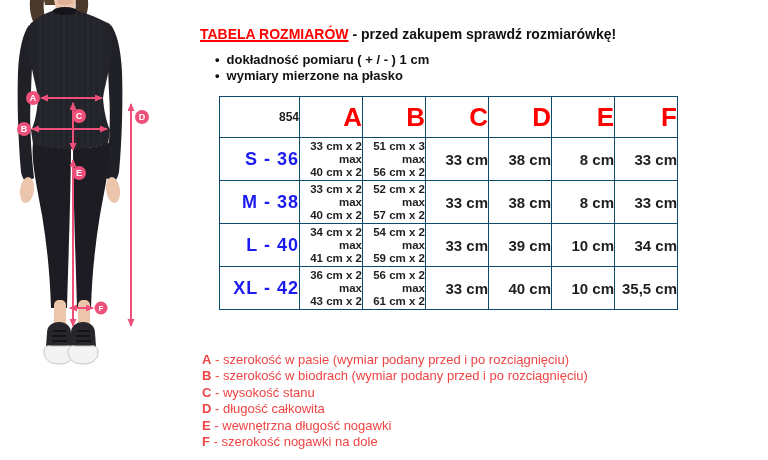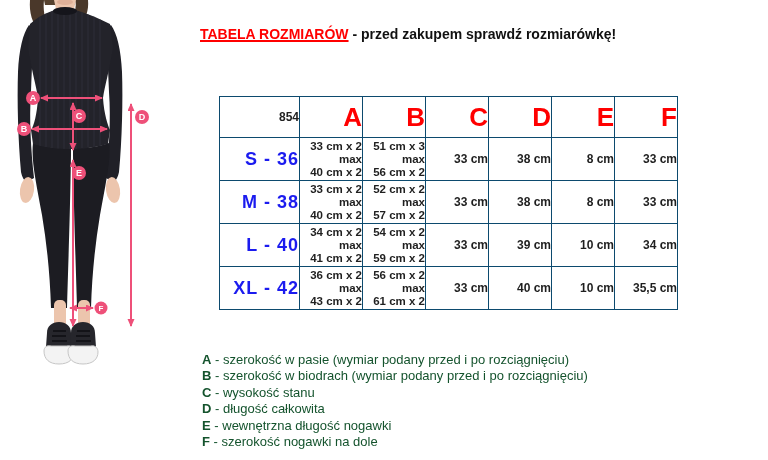--- a/index.html
+++ b/index.html
@@ -19,26 +19,26 @@
   .bullet-row::before{content:"•";margin-right:7px;}
 
   
   .size-table{position:absolute;left:219px;top:96px;border-collapse:collapse;table-layout:fixed;}
   .size-table td{border:1px solid #0c4a6e;text-align:right;vertical-align:middle;padding:0;}
   .size-table tr.head td{height:40px;}
   .size-table tr.body td{height:42px;}
   .cell-model{font-size:12px;font-weight:bold;color:#222;}
   .cell-letter{font-size:26px;font-weight:bold;color:#ff0000;}
   .cell-size{font-size:18px;font-weight:bold;color:#1b1bef;letter-spacing:1px;}
-  .cell-val{font-size:12px;font-weight:bold;color:#1f1f1f;}
+  .cell-val{font-size:15px;font-weight:bold;color:#1f1f1f;}
   .cell-multi span{display:block;font-size:11.5px;font-weight:bold;line-height:13px;color:#1f1f1f;}
 
   
   .legend-block{position:absolute;left:202px;top:352px;}
-  .legend-row{font-size:13px;line-height:16.4px;color:#14532d;white-space:nowrap;}
+  .legend-row{font-size:13px;line-height:16.4px;color:#ef4444;white-space:nowrap;}
   .legend-row b{font-weight:bold;}
 
   .marker-letter{font-family:"Liberation Sans",sans-serif;font-weight:bold;font-size:9px;fill:#ffffff;}
   .marker-letter.small{font-size:8px;}
 </style>
 </head>
 <body>
 
 <div class="page">
 
@@ -122,20 +122,24 @@
         <circle cx="101" cy="308" r="6.5" fill="#ee5079"></circle>
         <text class="marker-letter small" x="101" y="311" text-anchor="middle">F</text>
       </g>
     </svg>
   </div>
 
   <div class="header-block">
     <div class="title-line">
       <span class="title-red">TABELA ROZMIARÓW</span><span class="title-rest"> - przed zakupem sprawdź rozmiarówkę!</span>
     </div>
+    <div class="bullet-list">
+      <div class="bullet-row">dokładność pomiaru ( + / - ) 1 cm</div>
+      <div class="bullet-row">wymiary mierzone na płasko</div>
+    </div>
   </div>
 
   <table class="size-table">
     <colgroup>
         <col style="width:80px">
         <col style="width:63px">
         <col style="width:63px">
         <col style="width:63px">
         <col style="width:63px">
         <col style="width:63px">

